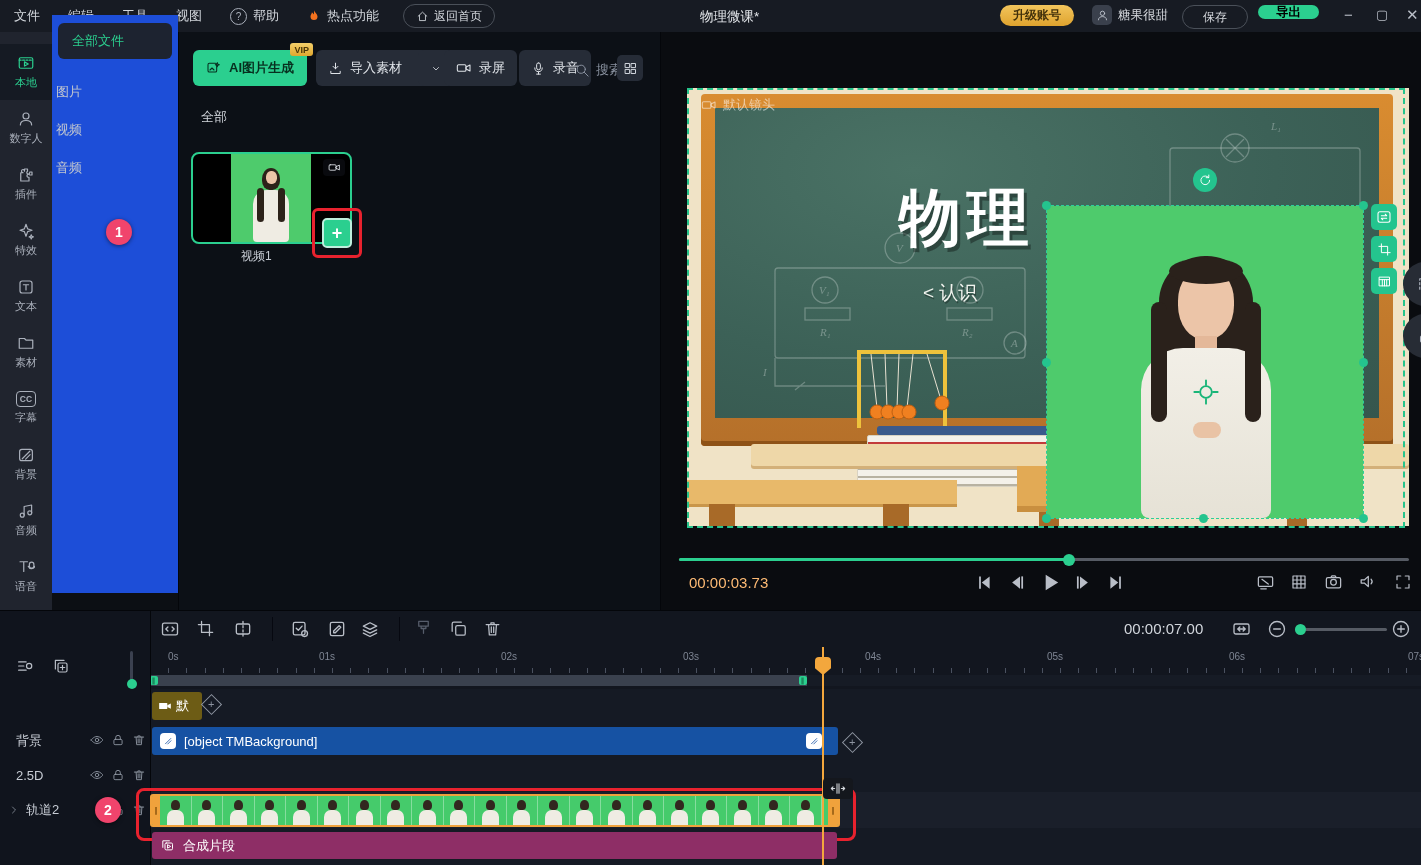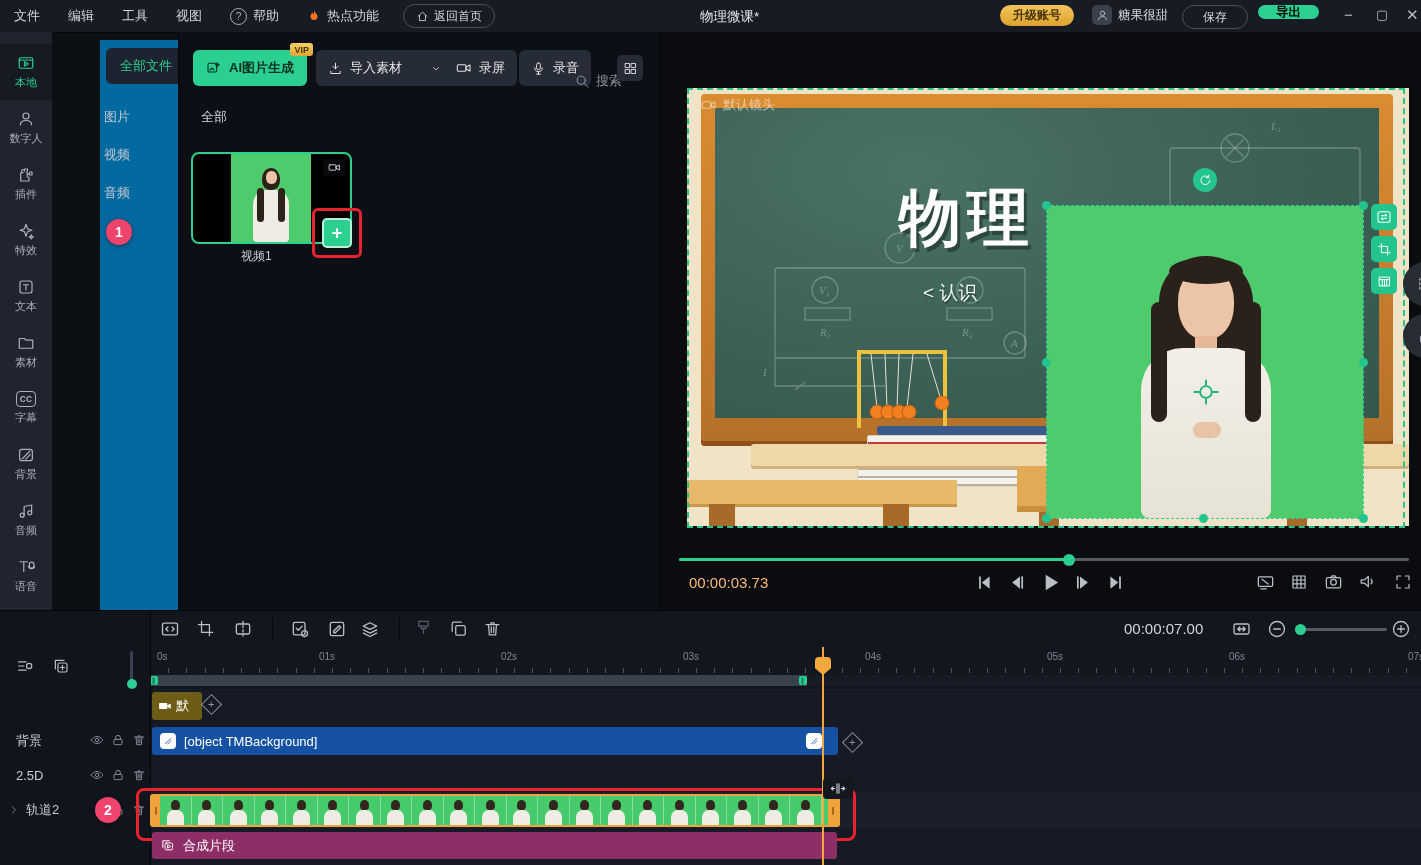--- a/index.html
+++ b/index.html
@@ -11,21 +11,21 @@
   svg.fil{fill:currentColor;stroke:none;}
   
   #topbar{left:0;top:0;width:1421px;height:32px;background:#171b23;border-bottom:1px solid #05070a;display:flex;align-items:center;}
   .menu{font-size:13px;color:#d2d6dc;padding:0 14px;cursor:default;}
   .pill{border:1px solid #4a5059;border-radius:12px;height:22px;display:flex;align-items:center;padding:0 12px;font-size:12px;gap:5px;}
   
   #sidebar{left:0;top:32px;width:52px;height:578px;background:#20242e;}
   .sb-item{width:52px;height:56px;display:flex;flex-direction:column;align-items:center;justify-content:center;gap:3px;color:#aab0bb;font-size:11px;}
   .sb-item.active{background:#151a23;color:var(--accent);}
   
-  #libnav{left:52px;top:40px;width:126px;height:578px;background:#0369a1;margin-left:48px;}
+  #libnav{left:52px;top:15px;width:126px;height:578px;background:#1d4ed8;}
   .lib-item{font-size:13px;color:#c2c7cf;padding:10px 0 10px 4px;}
   .lib-item.active{background:#1d2330;border-radius:6px;margin:8px 6px;padding:9px 0 9px 14px;color:var(--accent);}
   
   #media{left:178px;top:32px;width:482px;height:578px;background:#0c1016;border-left:1px solid #04060a;}
   .mbtn{background:#262c37;border-radius:6px;height:36px;display:flex;align-items:center;font-size:13px;color:#dfe3e8;gap:7px;padding:0 12px;}
   
   #preview{left:660px;top:32px;width:761px;height:578px;background:#0a0c10;border-left:1px solid #04060a;}
   .handle{position:absolute;width:9px;height:9px;border-radius:50%;background:#24c48e;}
   .gbtn{position:absolute;width:26px;height:26px;border-radius:5px;background:#24c48e;color:#fff;display:flex;align-items:center;justify-content:center;}
   
@@ -358,21 +358,21 @@
           <use href="#i-cam"></use>
         </svg>
       <span>录屏</span>
     </div>
     <div class="mbtn abs" style="left:340px;top:18px">
       <svg class="ic" width="15" height="15" viewBox="0 0 24 24">
           <use href="#i-mic"></use>
         </svg>
       <span>录音</span>
     </div>
-    <div class="abs row" style="left:396px;top:40px;gap:6px;color:#8a92a0">
+    <div class="abs row" style="left:396px;top:29px;gap:6px;color:#8a92a0">
       <svg class="ic" width="15" height="15" viewBox="0 0 24 24">
           <use href="#i-search"></use>
         </svg>
       <span style="font-size:13px">搜索</span>
     </div>
     <div class="abs" style="left:438px;top:23px;width:26px;height:26px;background:#262c37;border-radius:5px;display:flex;align-items:center;justify-content:center;color:#cfd4db">
       <svg class="ic" width="15" height="15" viewBox="0 0 24 24">
           <use href="#i-grid4"></use>
         </svg>
     </div>
@@ -666,21 +666,21 @@
     </div>
     <div class="abs tico" style="left:1391px;top:8px">
         <svg class="ic" width="20" height="20" viewBox="0 0 24 24">
           <circle cx="12" cy="12" r="9"></circle>
           <path d="M12 8v8M8 12h8"></path>
         </svg>
       </div>
 
     <div class="abs" style="left:150px;top:36px;width:1271px;height:28px;background:#12161f">
       <div class="abs" style="left:0;bottom:2px;width:1271px;height:5px;background:repeating-linear-gradient(90deg,#4a5160 0 1px,transparent 1px 18.2px)"></div>
-      <span class="rlabel" style="left:7px;top:4px;transform:none">0s</span>
+      <span class="rlabel" style="left:18px;top:4px;transform:none">0s</span>
       <span class="rlabel" style="left:177px;top:4px">01s</span>
       <span class="rlabel" style="left:359px;top:4px">02s</span>
       <span class="rlabel" style="left:541px;top:4px">03s</span>
       <span class="rlabel" style="left:723px;top:4px">04s</span>
       <span class="rlabel" style="left:905px;top:4px">05s</span>
       <span class="rlabel" style="left:1087px;top:4px">06s</span>
       <span class="rlabel" style="left:1266px;top:4px">07s</span>
     </div>
 
     <div class="abs" style="left:150px;top:64px;width:1271px;height:11px;background:#161b25">

